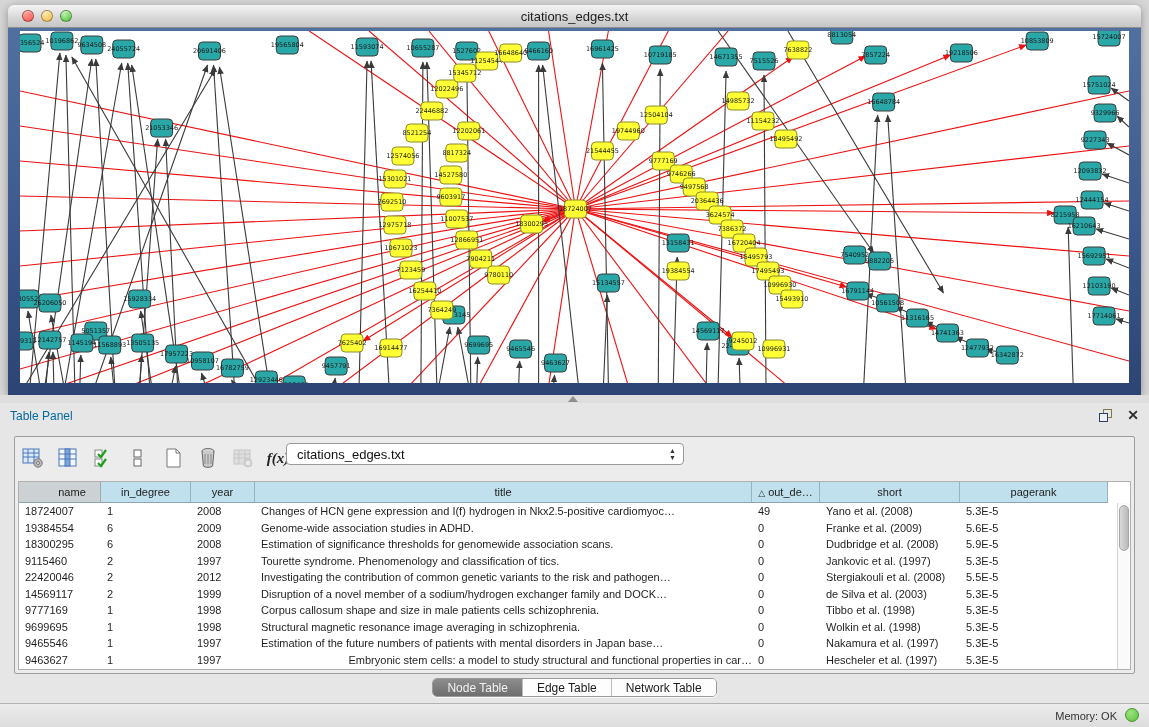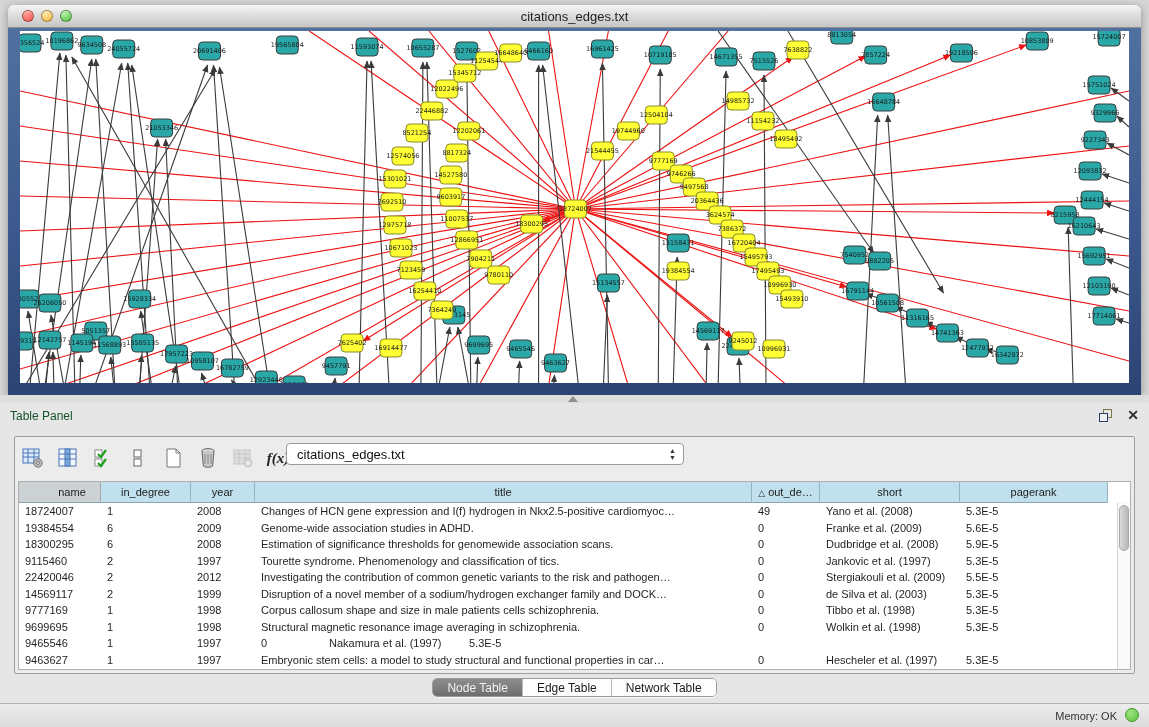--- a/index.html
+++ b/index.html
@@ -28,21 +28,21 @@
 
   
   .splitter { position:absolute; left:0; top:395px; width:1149px; height:8px; background:#dedede; }
   .grip { position:absolute; left:568px; top:1px; width:0; height:0;
     border-left:5px solid transparent; border-right:5px solid transparent;
     border-bottom:6px solid #8f8f8f; }
 
   
   .table-panel { position:absolute; left:0; top:403px; width:1149px; height:300px; background:#e6e6e6; }
   .panel-header { position:relative; height:26px; }
-  .panel-title { position:absolute; left:10px; top:6px; font-size:12px; color:#14532d; }
+  .panel-title { position:absolute; left:10px; top:6px; font-size:12px; color:#0369a1; }
   .panel-header-icons { position:absolute; right:10px; top:5px; display:flex; gap:14px; align-items:center; }
   .close-x { font-size:14px; font-weight:bold; color:#2d2d2d; line-height:14px; cursor:default; }
 
   .panel-box { position:absolute; left:14px; right:14px; top:33px; height:238px;
     border:1px solid #9e9e9e; border-radius:2px; background:#ececec; }
   .toolbar { position:absolute; left:6px; top:5px; height:32px; display:flex; align-items:center; gap:11px; }
   .tbtn { width:24px; height:24px; display:flex; align-items:center; justify-content:center; }
   .tbtn.disabled { opacity:.45; }
   .fx { font-family:"Liberation Serif", serif; font-style:italic; font-weight:bold; font-size:15px; color:#222; }
   .dropdown { position:absolute; left:271px; top:6px; width:398px; height:22px; background:#ffffff;
@@ -781,21 +781,21 @@
             <div class="td" style="width: 68px;">0</div>
             <div class="td" style="width: 140px;">Jankovic et al. (1997)</div>
             <div class="td" style="width: 148px;">5.3E-5</div>
           </div>
           <div class="trow">
             <div class="td" style="width: 82px;">22420046</div>
             <div class="td" style="width: 90px;">2</div>
             <div class="td" style="width: 64px;">2012</div>
             <div class="td" style="width: 497px;">Investigating the contribution of common genetic variants to the risk and pathogen…</div>
             <div class="td" style="width: 68px;">0</div>
-            <div class="td" style="width: 140px;">Stergiakouli et al. (2009)</div>
+            <div class="td" style="width: 140px;">Stergiakouli et al. (2008)</div>
             <div class="td" style="width: 148px;">5.5E-5</div>
           </div>
           <div class="trow">
             <div class="td" style="width: 82px;">14569117</div>
             <div class="td" style="width: 90px;">2</div>
             <div class="td" style="width: 64px;">1999</div>
             <div class="td" style="width: 497px;">Disruption of a novel member of a sodium/hydrogen exchanger family and DOCK…</div>
             <div class="td" style="width: 68px;">0</div>
             <div class="td" style="width: 140px;">de Silva et al. (2003)</div>
             <div class="td" style="width: 148px;">5.3E-5</div>
@@ -815,29 +815,30 @@
             <div class="td" style="width: 64px;">1998</div>
             <div class="td" style="width: 497px;">Structural magnetic resonance image averaging in schizophrenia.</div>
             <div class="td" style="width: 68px;">0</div>
             <div class="td" style="width: 140px;">Wolkin et al. (1998)</div>
             <div class="td" style="width: 148px;">5.3E-5</div>
           </div>
           <div class="trow">
             <div class="td" style="width: 82px;">9465546</div>
             <div class="td" style="width: 90px;">1</div>
             <div class="td" style="width: 64px;">1997</div>
+            <div class="td" style="width: 497px;">Estimation of the future numbers of patients with mental disorders in Japan base…</div>
             <div class="td" style="width: 68px;">0</div>
             <div class="td" style="width: 140px;">Nakamura et al. (1997)</div>
             <div class="td" style="width: 148px;">5.3E-5</div>
           </div>
           <div class="trow">
             <div class="td" style="width: 82px;">9463627</div>
             <div class="td" style="width: 90px;">1</div>
             <div class="td" style="width: 64px;">1997</div>
-            <div class="td" style="width: 497px;">Embryonic stem cells: a model to study structural and functional properties in car…</div>
+            <div class="td" style="width: 497px; text-align: right;">Embryonic stem cells: a model to study structural and functional properties in car…</div>
             <div class="td" style="width: 68px;">0</div>
             <div class="td" style="width: 140px;">Hescheler et al. (1997)</div>
             <div class="td" style="width: 148px;">5.3E-5</div>
           </div>
         </div>
       <div class="vscroll">
         <div class="vthumb"></div>
       </div>
     </div>
   </div>

